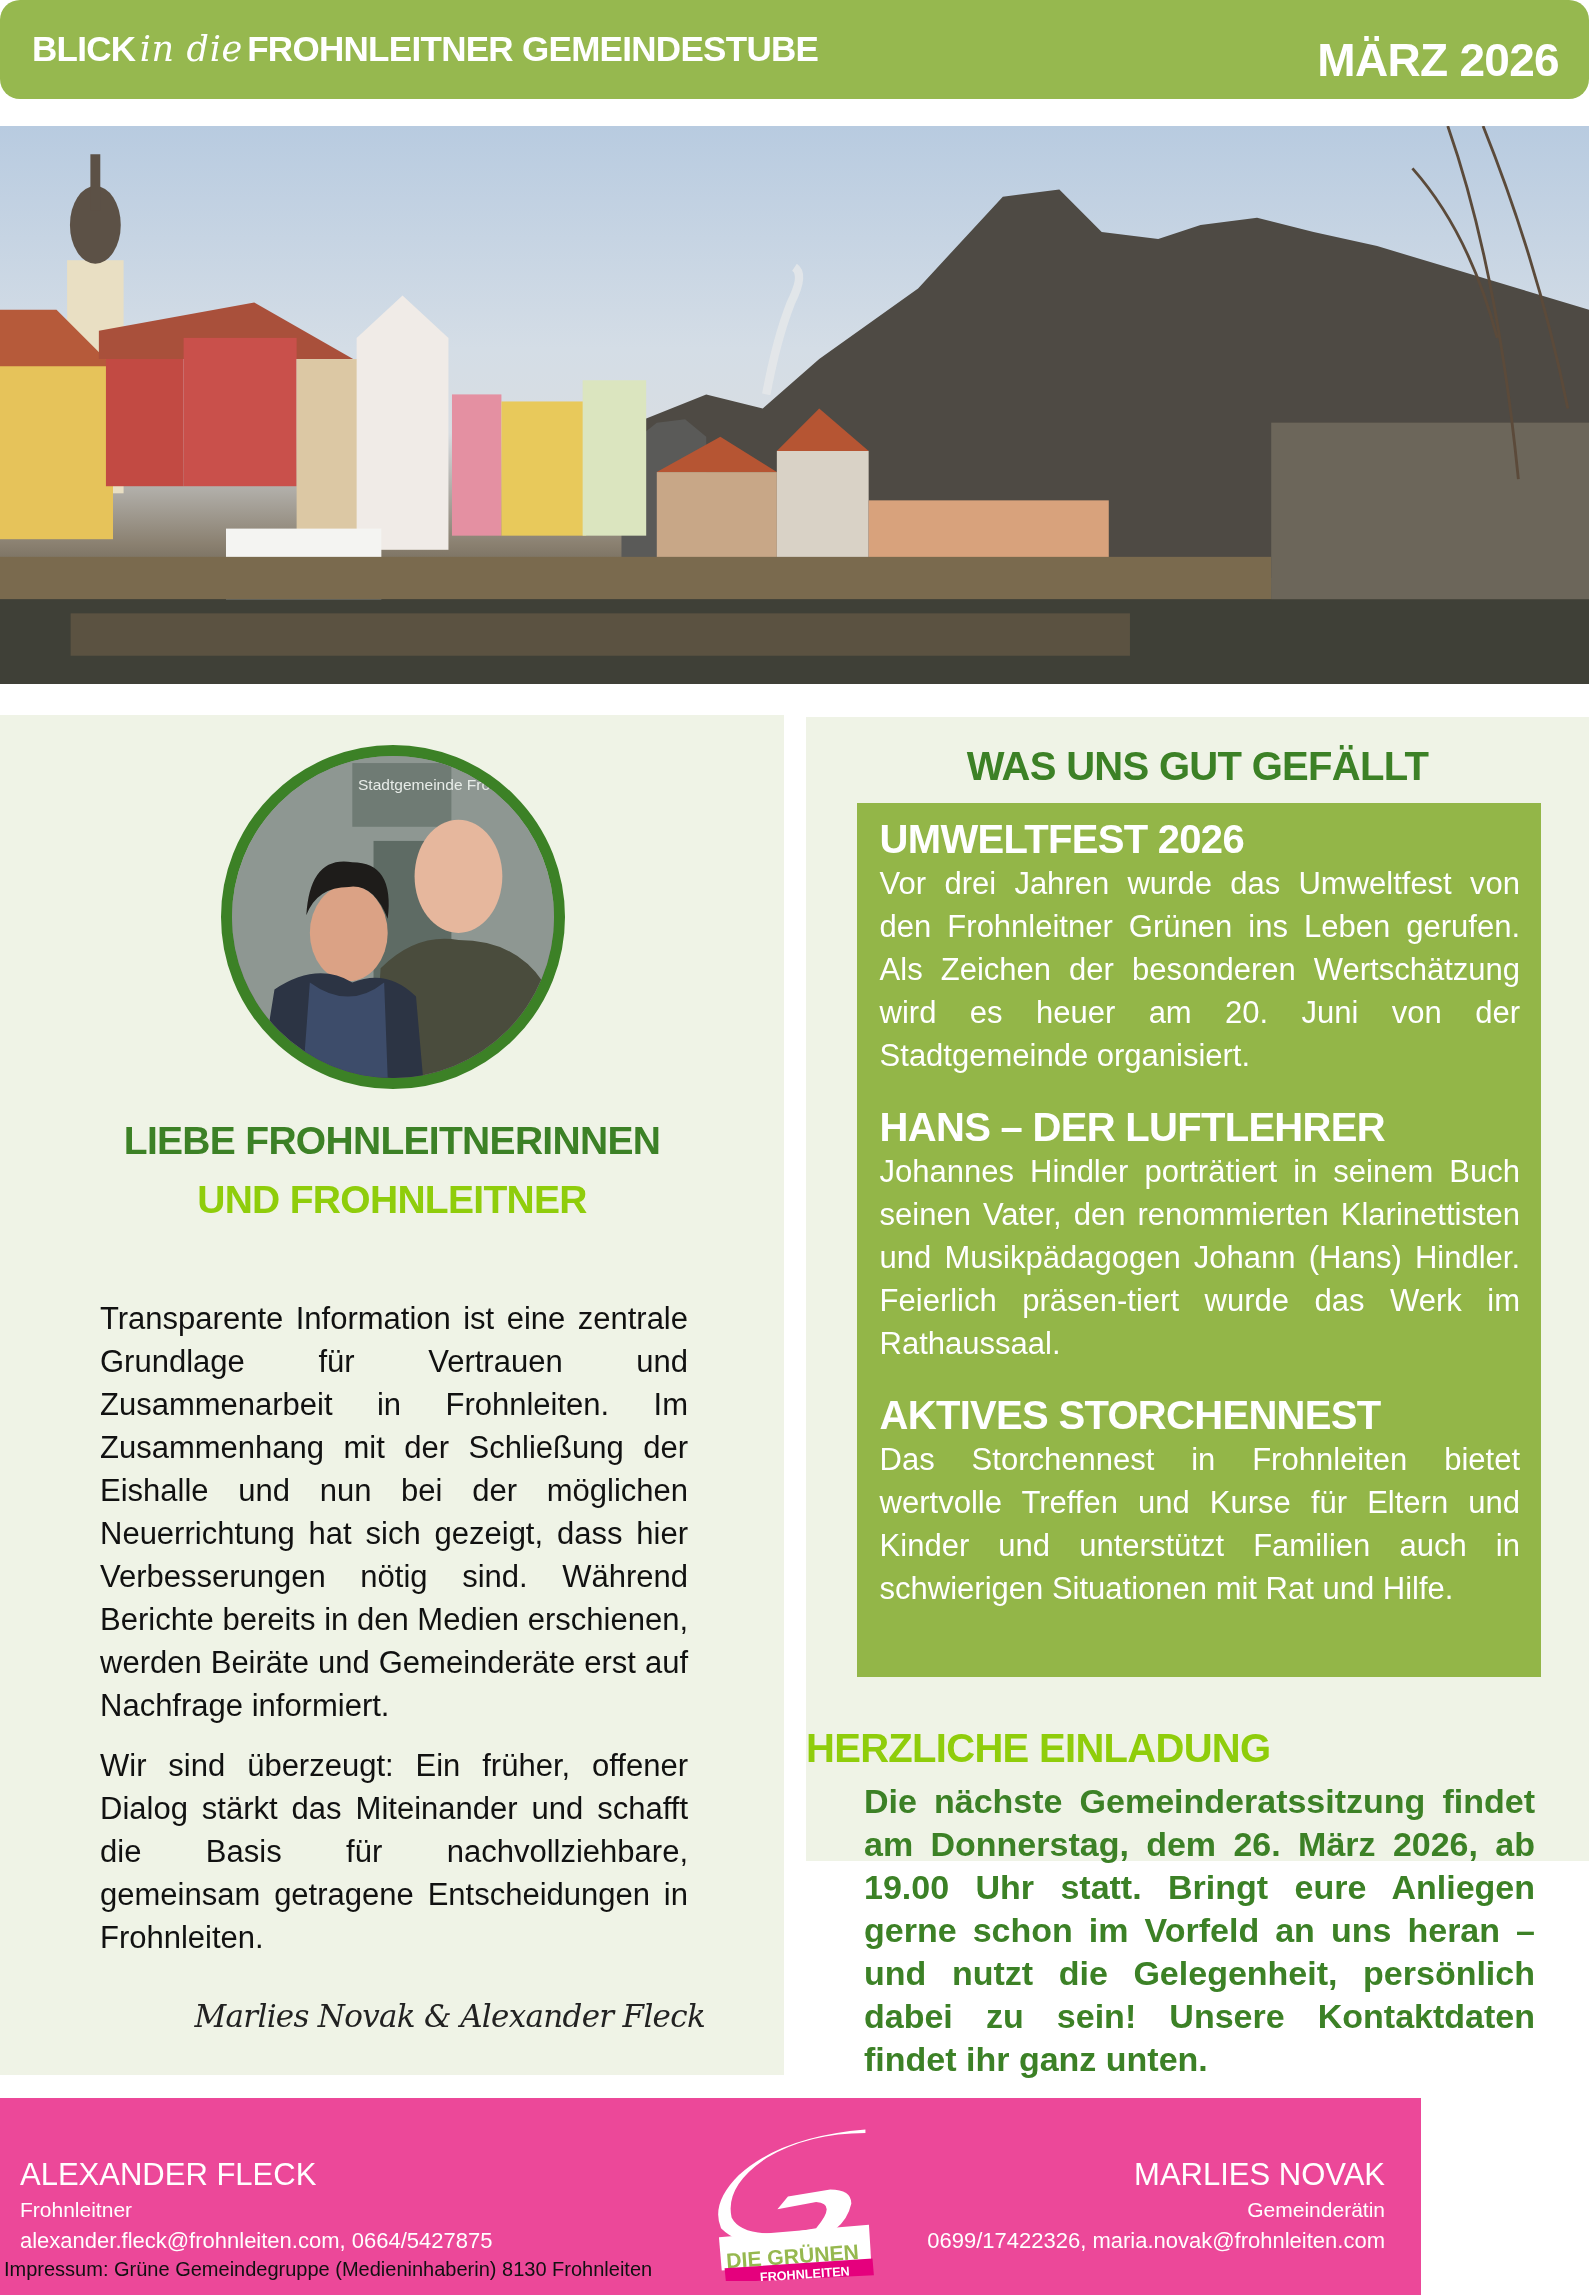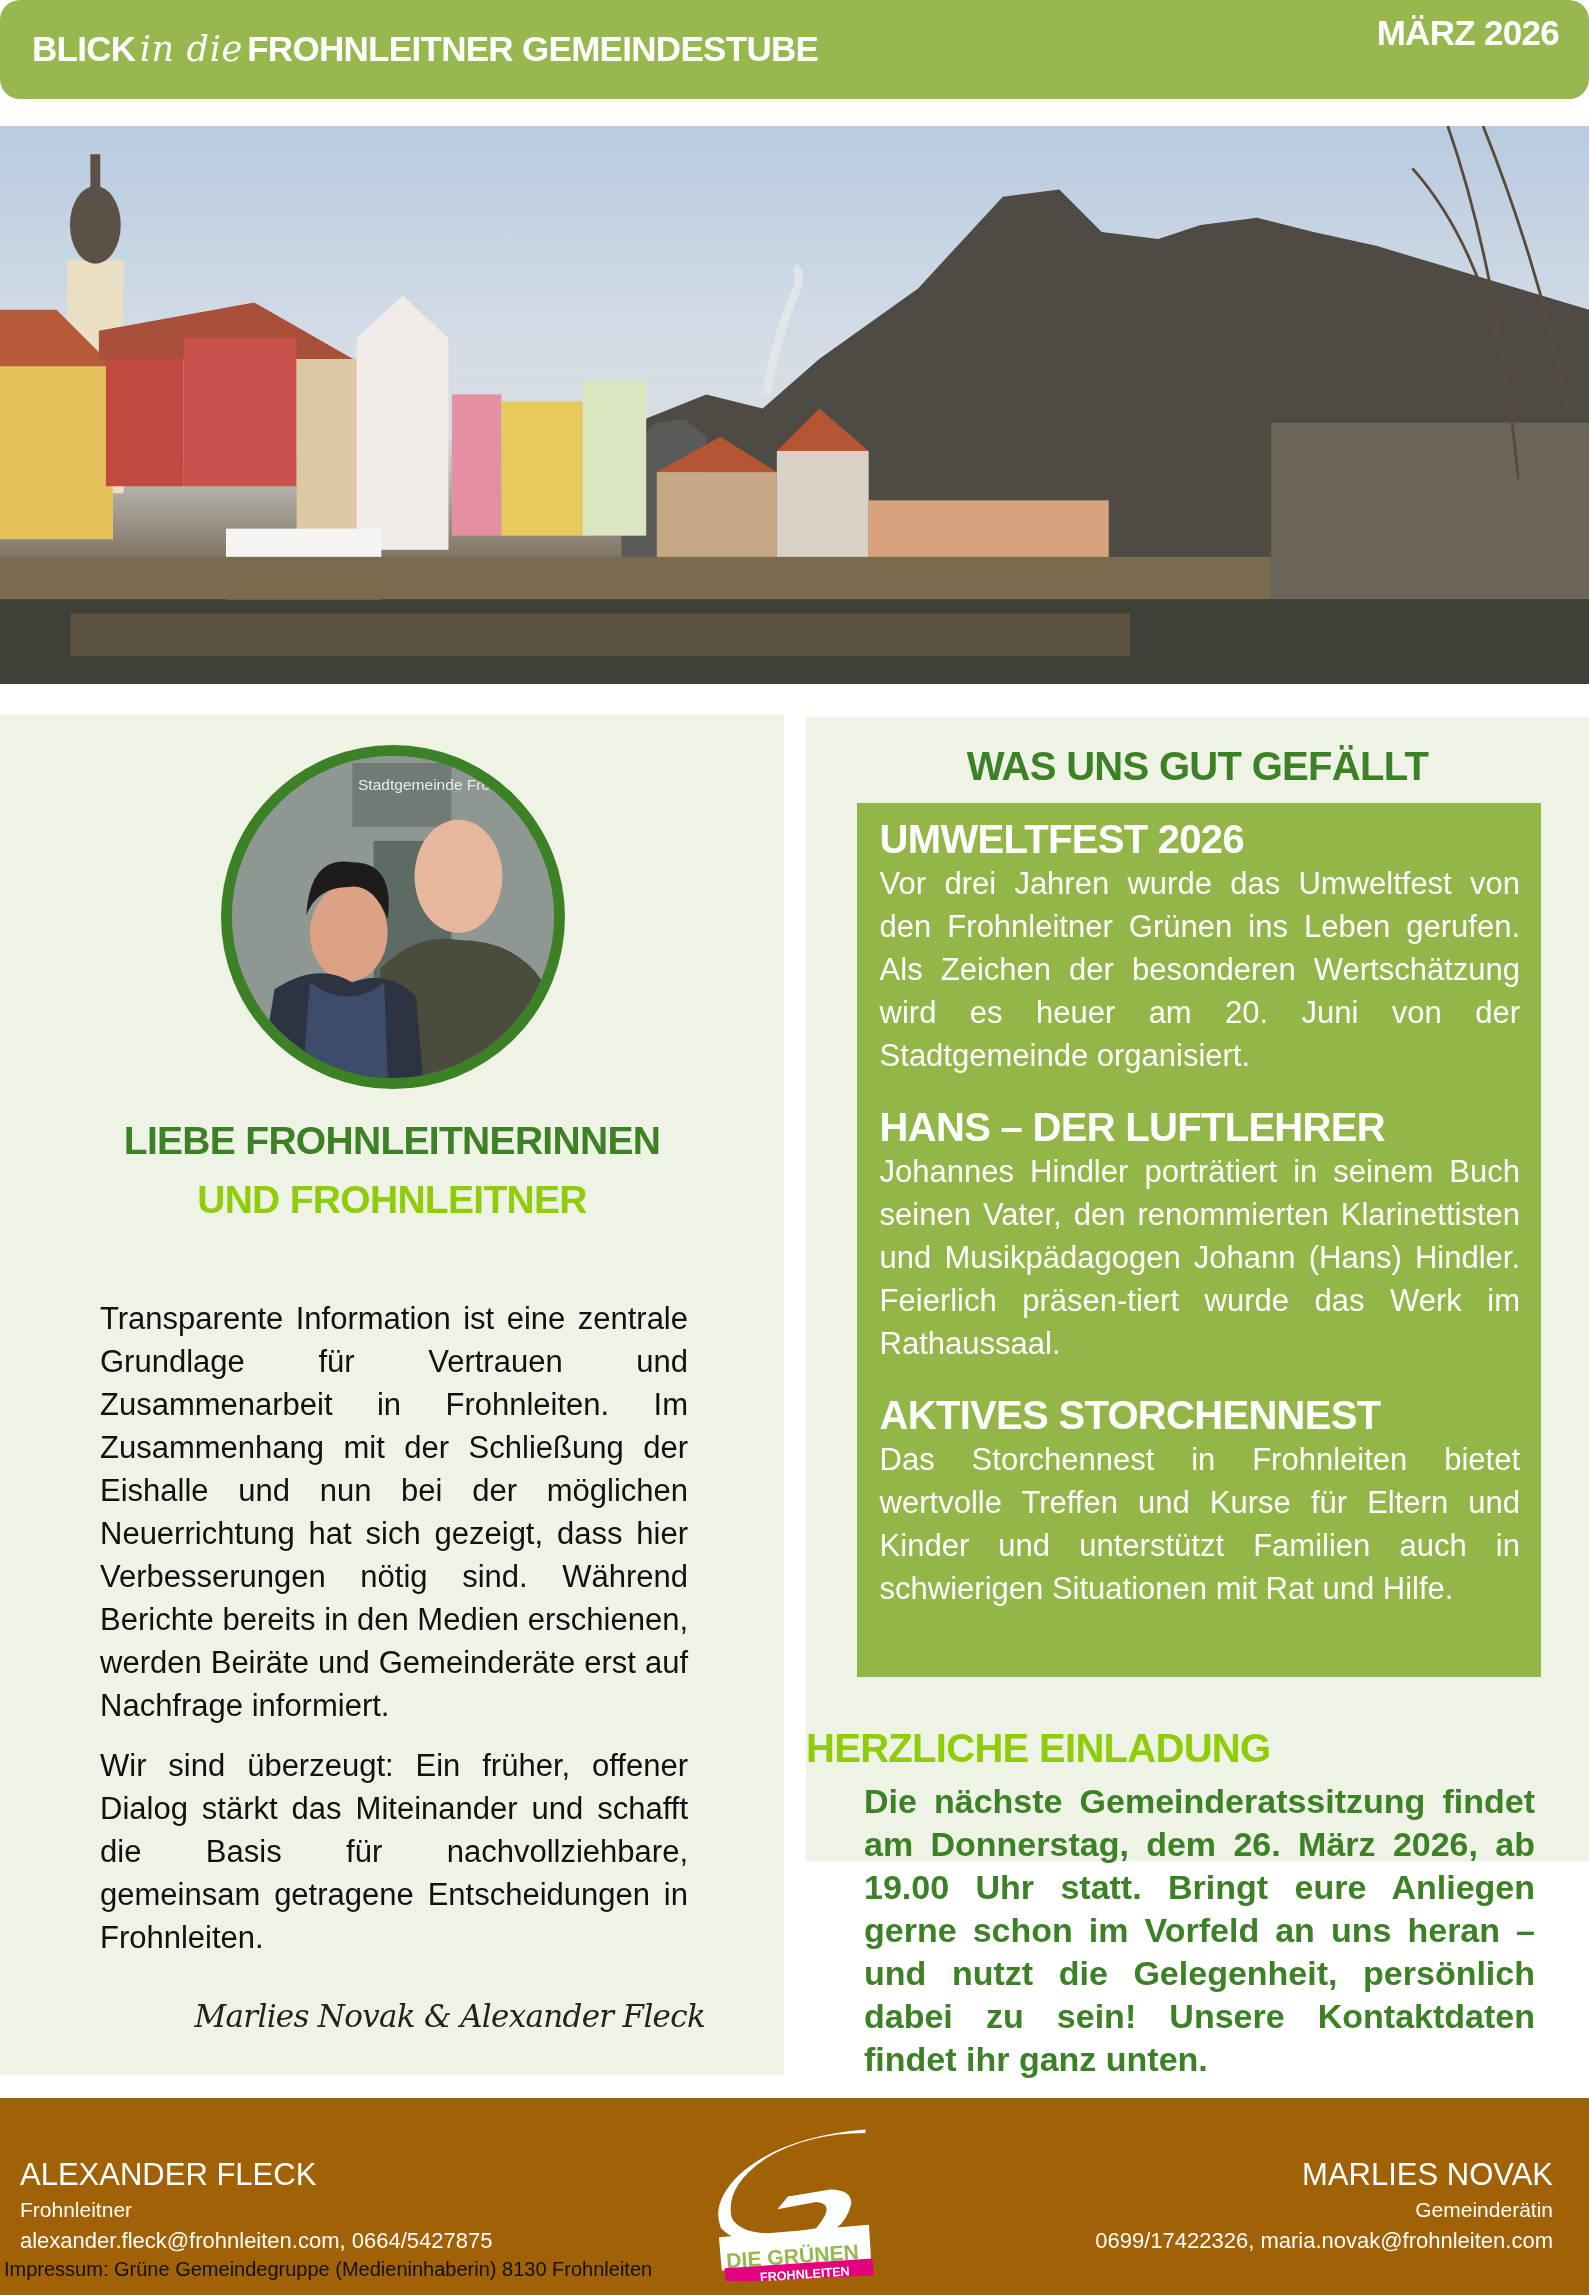--- a/index.html
+++ b/index.html
@@ -13,21 +13,21 @@
     }
     .header .title {
       position: absolute; left: 32px; top: 20px; font-size: 35px; font-weight: bold;
       letter-spacing: -0.7px; line-height: 57px; white-space: nowrap;
     }
     .header .title .script {
       font-family: "DejaVu Serif", serif; font-style: italic; font-weight: normal;
       font-size: 35px; margin: 0 4.2px; letter-spacing: 0.7px;
     }
     .header .date {
-      position: absolute; right: 30px; top: 4px; font-size: 35px; font-weight: bold;
+      position: absolute; right: 30px; top: 32px; font-size: 46px; font-weight: bold;
       line-height: 57px; letter-spacing: -0.7px;
     }
 
     
     .hero {
       position: absolute; left: 0; top: 126px; width: 1589px; height: 558px; overflow: hidden;
       background: linear-gradient(180deg, #b8cbe0 0%, #d4dde6 40%, #d8dde2 55%, #8a8070 75%, #4a4538 88%, #3a3a34 100%);
     }
     .hero svg { position: absolute; left: 0; top: 0; width: 1589px; height: 558px; }
 
@@ -83,22 +83,22 @@
       position: absolute; left: 0; top: 1003px; width: 783px; 
       font-size: 40px; font-weight: bold; color: #8fcd0b; letter-spacing: -0.7px; line-height: 57px;
     }
     .invite-text {
       position: absolute; left: 58px; top: 1063px; width: 671px;
       font-size: 34px; line-height: 43px; font-weight: bold; color: #3c8126; text-align: justify;
     }
 
     
     .footer {
-      position: absolute; left: 0; top: 2098px; width: 1589px; height: 198px;
-      background: #a16207; color: #ffffff;
+      position: absolute; left: 0; top: 2098px; width: 1421px; height: 198px;
+      background: #ec4899; color: #ffffff;
     }
     .contact-left { position: absolute; left: 20px; top: 57px; }
     .contact-right { position: absolute; right: 36px; top: 57px; text-align: right; }
     .contact-name { font-size: 31px; line-height: 40px; letter-spacing: 0px; }
     .contact-role { font-size: 21px; line-height: 30px; }
     .contact-info { font-size: 22px; line-height: 32.5px; }
     .impressum {
       position: absolute; left: 4px; top: 157px; font-size: 20px; color: #111111; line-height: 28px; text-align: center;
     }
     .logo {

